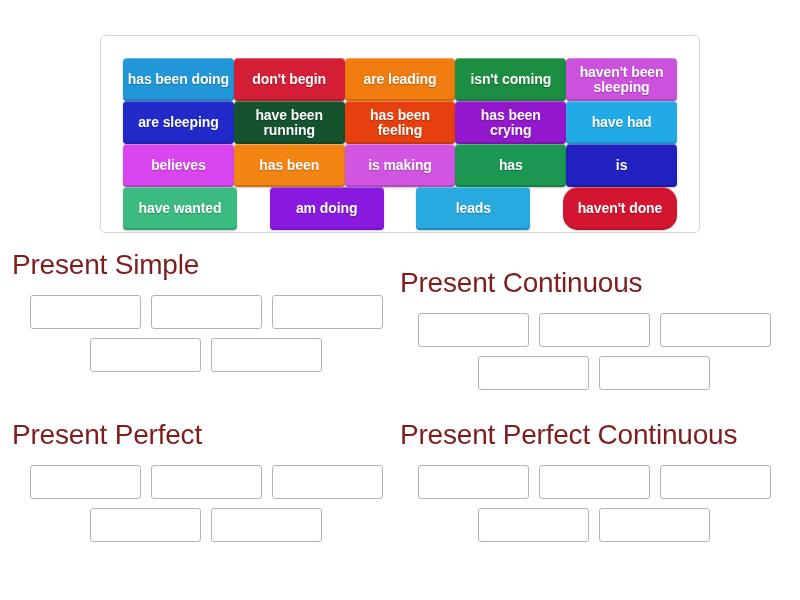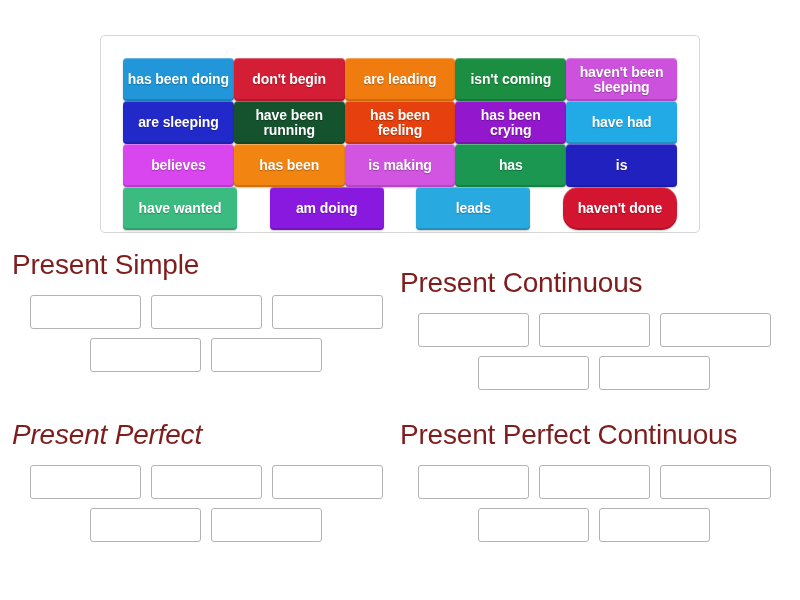--- a/index.html
+++ b/index.html
@@ -68,21 +68,21 @@
     width: 800px;
     height: 330px;
   }
   .cat-col {
     position: absolute;
     width: 388px;
     height: 160px;
   }
   .cat-col.c0 { left: 12px;  top: 0px; }
   .cat-col.c1 { left: 400px; top: 18px; }
-  .cat-col.c2 { left: 12px;  top: 170px; font-style: italic; }
+  .cat-col.c2 { left: 12px;  top: 170px; }
   .cat-col.c3 { left: 400px; top: 170px; }
 
   .cat-title {
     text-align: left;
     font-size: 28px;
     font-weight: normal;
     color: #7f1d1d;
     line-height: 34px;
     margin: 0;
     letter-spacing: -0.2px;

